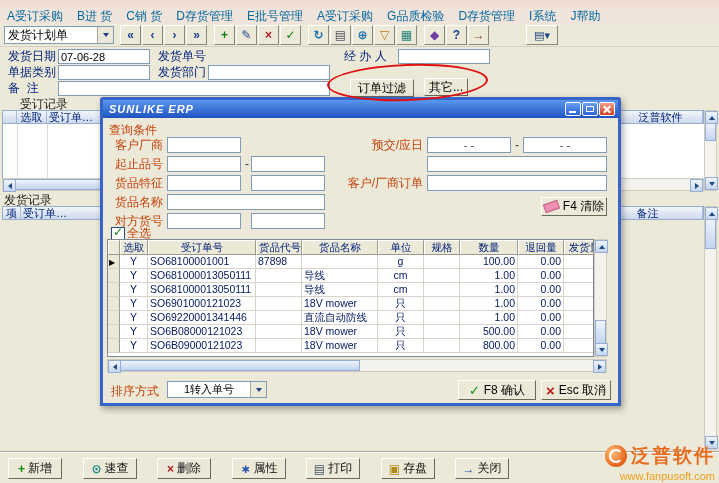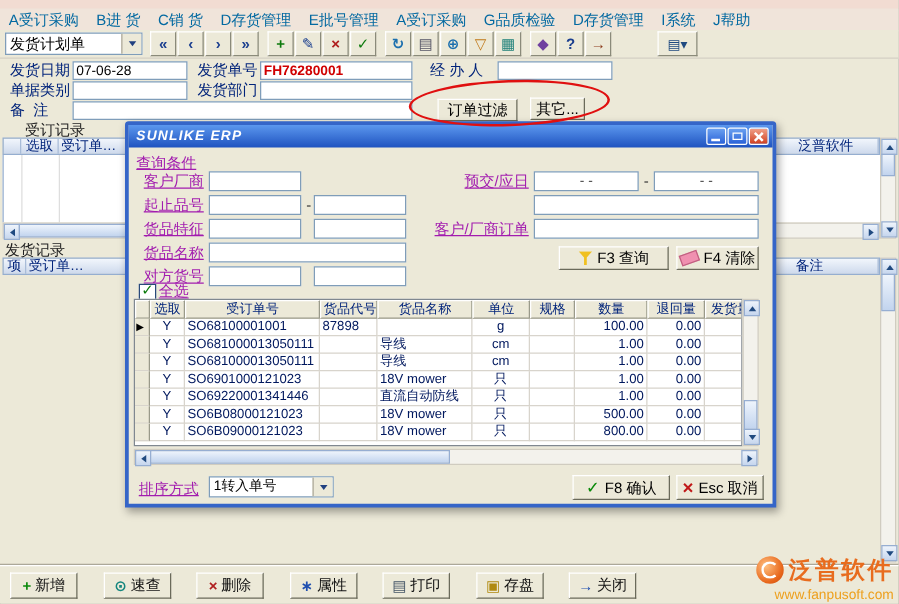--- a/index.html
+++ b/index.html
@@ -47,21 +47,21 @@
   .dialog{position:absolute;left:100px;top:97px;width:521px;height:309px;background:#ece9d8;border:3px solid #3565c8;border-radius:3px 3px 0 0;box-shadow:2px 3px 7px rgba(0,0,0,.35);z-index:40;box-sizing:border-box;}
   .dlg-title{position:absolute;left:0;top:0;right:0;height:18px;background:linear-gradient(#5b97ee,#1f53c0);color:#fff;font-size:11px;font-weight:bold;font-style:italic;line-height:18px;padding-left:6px;letter-spacing:1px;}
   .dlg-btn{position:absolute;top:2px;width:16px;height:14px;border:1px solid #fff;border-radius:2px;box-sizing:border-box;}
   .bmin{right:37px;background:linear-gradient(#6aa0f0,#2a62d8);}
   .bmax{right:20px;background:linear-gradient(#6aa0f0,#2a62d8);}
   .bclose{right:3px;background:linear-gradient(#f0a088,#d04020);}
   .bmin::after{content:"";position:absolute;left:3px;bottom:2px;width:7px;height:2px;background:#fff;}
   .bmax::after{content:"";position:absolute;left:3px;top:3px;width:8px;height:6px;border:1px solid #fff;box-sizing:border-box;}
   .bclose::before,.bclose::after{content:"";position:absolute;left:6px;top:2px;width:2px;height:9px;background:#fff;}
   .bclose::before{transform:rotate(45deg);} .bclose::after{transform:rotate(-45deg);}
-  .dlabel{position:absolute;font-size:12px;color:#a21caf;line-height:16px;text-align:right;white-space:pre;text-decoration:underline;}
+  .dlabel{position:absolute;font-size:12px;color:#c2410c;line-height:16px;text-align:right;white-space:pre;}
   .dash{position:absolute;font-size:12px;color:#333;line-height:16px;text-align:center;width:8px;}
   .cb{position:absolute;left:8px;top:127px;width:12px;height:12px;background:#fff;border:1px solid #294a7a;box-sizing:content-box;}
   .cb::after{content:"✓";position:absolute;left:1px;top:-3px;font-size:12px;color:#0a7a0a;font-weight:bold;}
   .icon-funnel{width:11px;height:11px;background:#f0c020;clip-path:polygon(0 0,100% 0,60% 45%,60% 100%,40% 100%,40% 45%);}
   .icon-eraser{width:13px;height:7px;background:#f090b0;border:1px solid #c06080;transform:rotate(-20deg);}
   .ic-check::before{content:"✓";color:#0a8a0a;font-weight:bold;font-size:13px;}
   .ic-x::before{content:"×";color:#c01818;font-weight:bold;font-size:15px;}
   
   .dlg-grid{position:absolute;left:4px;top:139px;width:487px;height:118px;border:1px solid #808890;background:#fff;overflow:hidden;box-sizing:border-box;}
   .g-hdr{display:flex;height:15px;}
@@ -69,21 +69,21 @@
   .g-cell{box-sizing:border-box;border-right:1px solid #d8d4cc;border-bottom:1px solid #d8d4cc;overflow:hidden;white-space:nowrap;font-size:10.5px;line-height:13px;color:#00185e;padding:0 2px;flex:none;}
   .gh{background:#ece9d8;border-right:1px solid #9a9a8a;border-bottom:1px solid #9a9a8a;border-top:1px solid #fff;border-left:1px solid #fff;text-align:center;line-height:13px;color:#00237a;}
   .ind{background:#ece9d8;border-right:1px solid #9a9a8a;padding:0 1px;}
   .cur::before{content:"▶";font-size:8px;color:#000;}
   .num{text-align:right;}
   .c0{width:12px}.c1{width:28px;text-align:center}.c2{width:108px}.c3{width:46px}.c4{width:76px}
   .c5{width:46px;text-align:center}.c6{width:36px}.c7{width:58px}.c8{width:46px}.c9{width:41px}
   
   .scombo{position:absolute;left:64px;top:281px;width:100px;height:17px;background:#fff;border:1px solid #7f9db9;box-sizing:border-box;font-size:11px;}
   .scombo .combo-btn{height:15px;}
-  .scombo-text{position:absolute;left:3px;top:1px;line-height:13px;color:#000;white-space:nowrap;}
+  .scombo-text{position:absolute;left:16px;top:1px;line-height:13px;color:#000;white-space:nowrap;}
   
   .bottom-bar{position:absolute;left:0;top:452px;width:100%;height:31px;background:#ece9d8;border-top:1px solid #fff;box-shadow:0 -1px 0 #aca899;}
   .bb-btn{position:absolute;top:5px;width:54px;height:21px;background:#ece9d8;border:1px solid;border-color:#fff #6a6a5a #6a6a5a #fff;display:flex;align-items:center;justify-content:center;gap:3px;font-size:12px;box-sizing:border-box;color:#111;cursor:default;}
   .bb-glyph{font-weight:bold;font-size:12px;}
   
   .wm{position:absolute;right:4px;top:443px;z-index:60;text-align:right;}
   .wm-row{display:flex;align-items:center;gap:4px;justify-content:flex-end;}
   .wm-logo{width:22px;height:22px;border-radius:50%;background:radial-gradient(circle at 35% 35%,#ffc080,#e8671b 65%,#c84a10);position:relative;}
   .wm-logo::after{content:"";position:absolute;left:4px;top:4px;width:14px;height:14px;border-radius:50%;border:2px solid #fff;border-right-color:transparent;box-sizing:border-box;}
   .wm-brand{font-size:19px;font-weight:bold;color:#e86c1e;letter-spacing:2px;}
@@ -165,21 +165,20 @@
         </div>
       </div>
     <div class="tb-more">
       <span>▤▾</span>
     </div>
   </div>
 
   <span class="flabel" style="left:8px;top:49px">发货日期</span>
   <input class="tbox" style="left: 58px; top: 49px; width: 92px;" value="07-06-28">
   <span class="flabel" style="left:158px;top:49px">发货单号</span>
-  <input class="tbox ship-no" style="left: 208px; top: 49px; width: 122px;" value="FH76280001">
   <span class="flabel" style="left:344px;top:49px">经 办 人</span>
   <input class="tbox" style="left: 398px; top: 49px; width: 92px;" value="">
 
   <span class="flabel" style="left:8px;top:65px">单据类别</span>
   <input class="tbox" style="left: 58px; top: 65px; width: 92px;" value="">
   <span class="flabel" style="left:158px;top:65px">发货部门</span>
   <input class="tbox" style="left: 208px; top: 65px; width: 122px;" value="">
 
   <span class="flabel" style="left:8px;top:81px">备  注</span>
   <input class="tbox" style="left: 58px; top: 81px; width: 272px;" value="">
@@ -263,24 +262,20 @@
     <span class="dlabel" style="left:220px;top:75px;width:100px">客户/厂商订单</span>
     <input class="tbox tbox2" style="left: 324px; top: 75px; width: 180px;" value="">
 
     <span class="dlabel" style="left:2px;top:94px;width:58px">货品名称</span>
     <input class="tbox tbox2" style="left: 64px; top: 94px; width: 158px;" value="">
 
     <span class="dlabel" style="left:2px;top:113px;width:58px">对方货号</span>
     <input class="tbox tbox2" style="left: 64px; top: 113px; width: 74px;" value="">
     <input class="tbox tbox2" style="left: 148px; top: 113px; width: 74px;" value="">
 
-    <div class="pbtn" style="left:344px;top:97px;width:88px;height:19px">
-      <span class="icon-funnel"></span>
-      <span>F3 查询</span>
-    </div>
     <div class="pbtn" style="left:438px;top:97px;width:66px;height:19px">
       <span class="icon-eraser"></span>
       <span>F4 清除</span>
     </div>
 
     <span class="cb"></span>
     <span class="dlabel" style="left:24px;top:125px;text-align:left">全选</span>
 
     <div class="dlg-grid">
       <div class="g-hdr">

